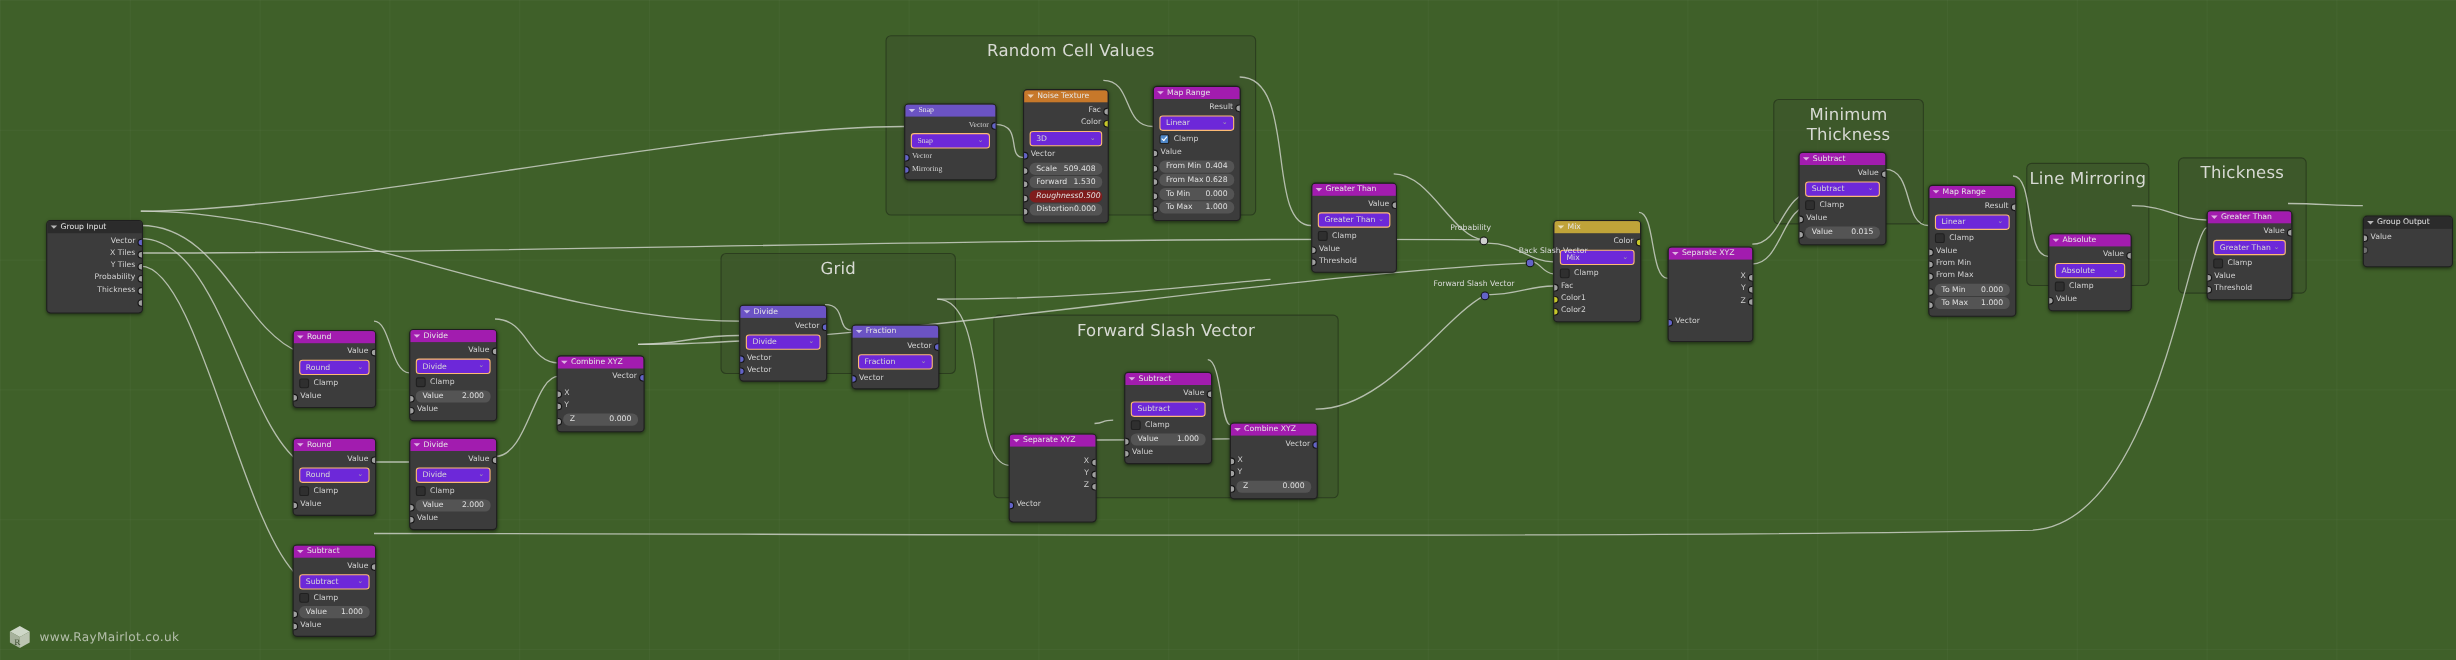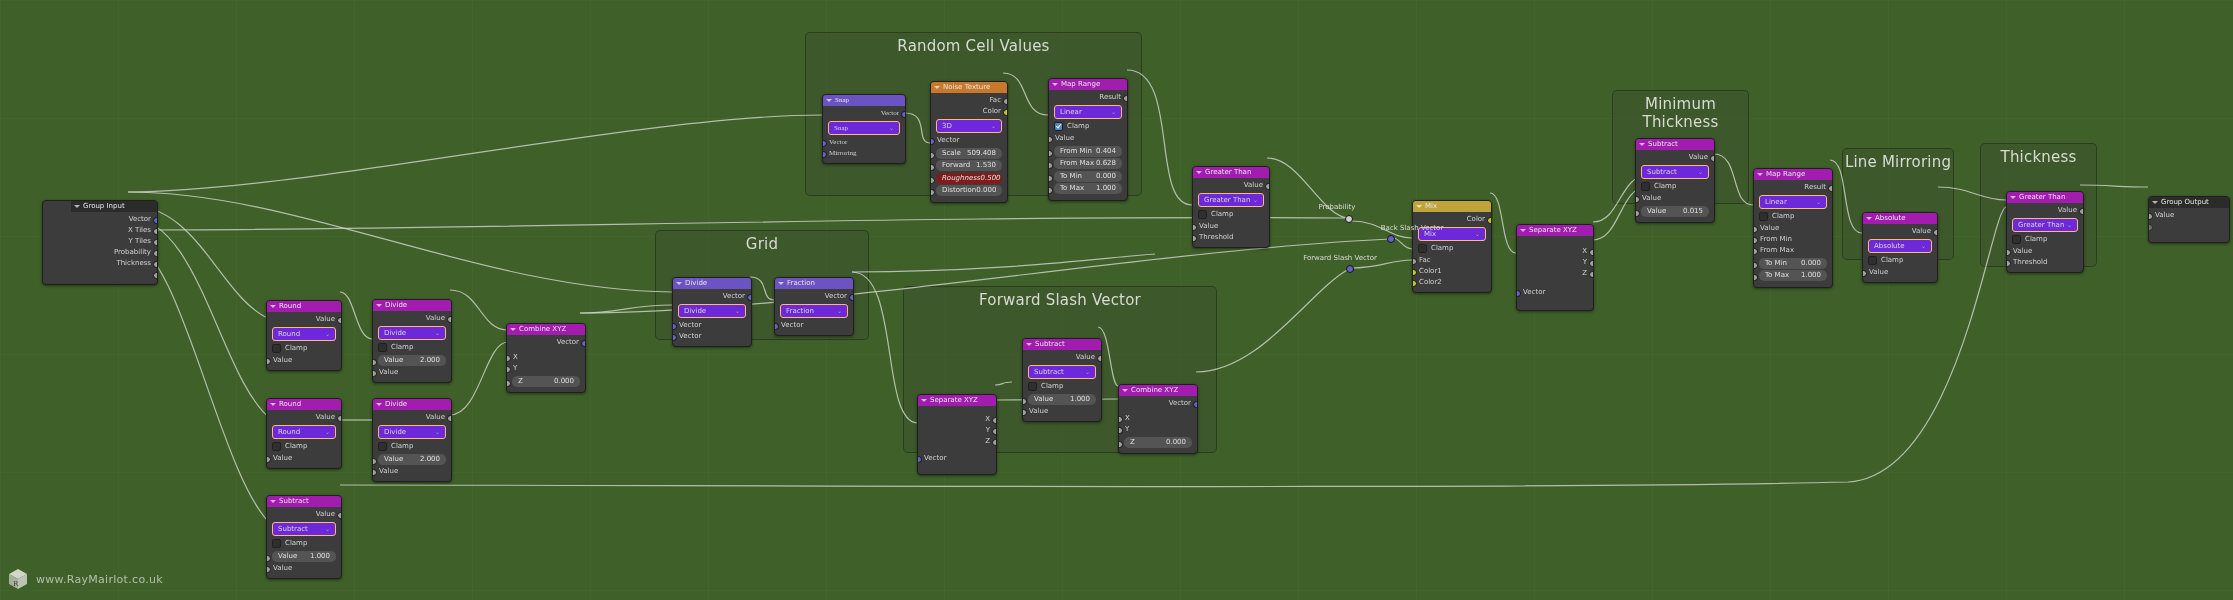--- a/index.html
+++ b/index.html
@@ -165,21 +165,21 @@
 
     <path d="M1098,327 C1110,327 1110,385 1118,386"></path>
 
     <path d="M1830,160 C1850,160 1840,233 1862,233"></path>
 
     <path d="M1938,187 C1970,187 1980,200 2006,200"></path>
 
     <path d="M2080,185 C2110,185 2120,187 2148,187"></path>
   </svg>
 
-  <div class="node" style="left:42px;top:172px;width:86px;padding-left:28px;">
+  <div class="node" style="left:42px;top:172px;width:86px;">
     <div class="nhead h-dark">
       <span class="tri"></span>
       <span>Group Input</span>
     </div>
     <div class="nbody">
       <div class="row out"><span class="socket sock-r s-purple"></span><span>Vector</span></div>
       <div class="row out"><span class="socket sock-r s-gray"></span><span>X Tiles</span></div>
       <div class="row out"><span class="socket sock-r s-gray"></span><span>Y Tiles</span></div>
       <div class="row out"><span class="socket sock-r s-gray"></span><span>Probability</span></div>
       <div class="row out"><span class="socket sock-r s-gray"></span><span>Thickness</span></div>
@@ -494,21 +494,21 @@
       <div class="row out"><span class="socket sock-r s-purple"></span><span>Vector</span></div>
       <div class="dropdown">
           <span>Divide</span>
           <span class="chev">⌄</span>
         </div>
       <div class="row in"><span class="socket sock-l s-purple"></span><span>Vector</span></div>
       <div class="row in"><span class="socket sock-l s-purple"></span><span>Vector</span></div>
     </div>
   </div>
 
-  <div class="node" style="left:774px;top:249px;width:78px;">
+  <div class="node" style="left:774px;top:267px;width:78px;">
     <div class="nhead h-purple">
       <span class="tri"></span>
       <span>Fraction</span>
     </div>
     <div class="nbody">
       <div class="row out"><span class="socket sock-r s-purple"></span><span>Vector</span></div>
       <div class="dropdown">
           <span>Fraction</span>
           <span class="chev">⌄</span>
         </div>

